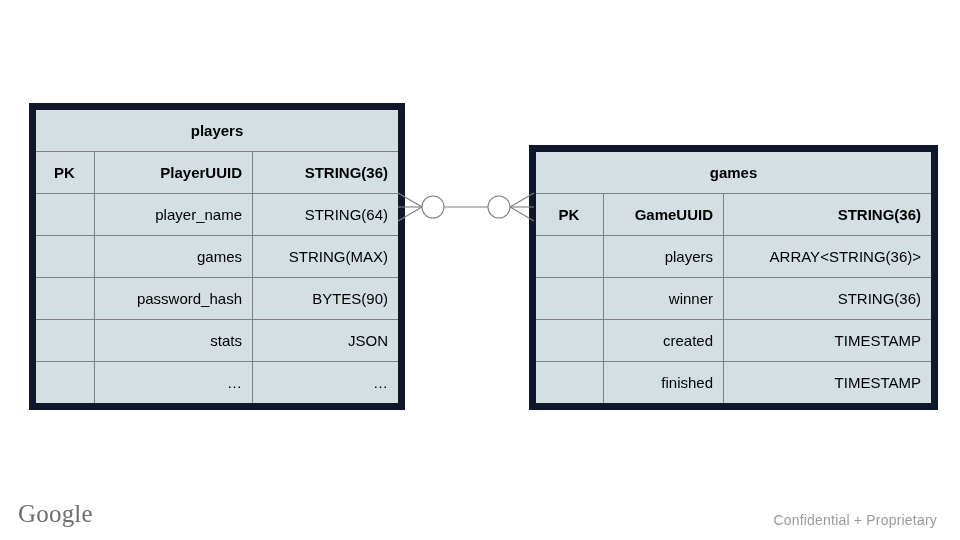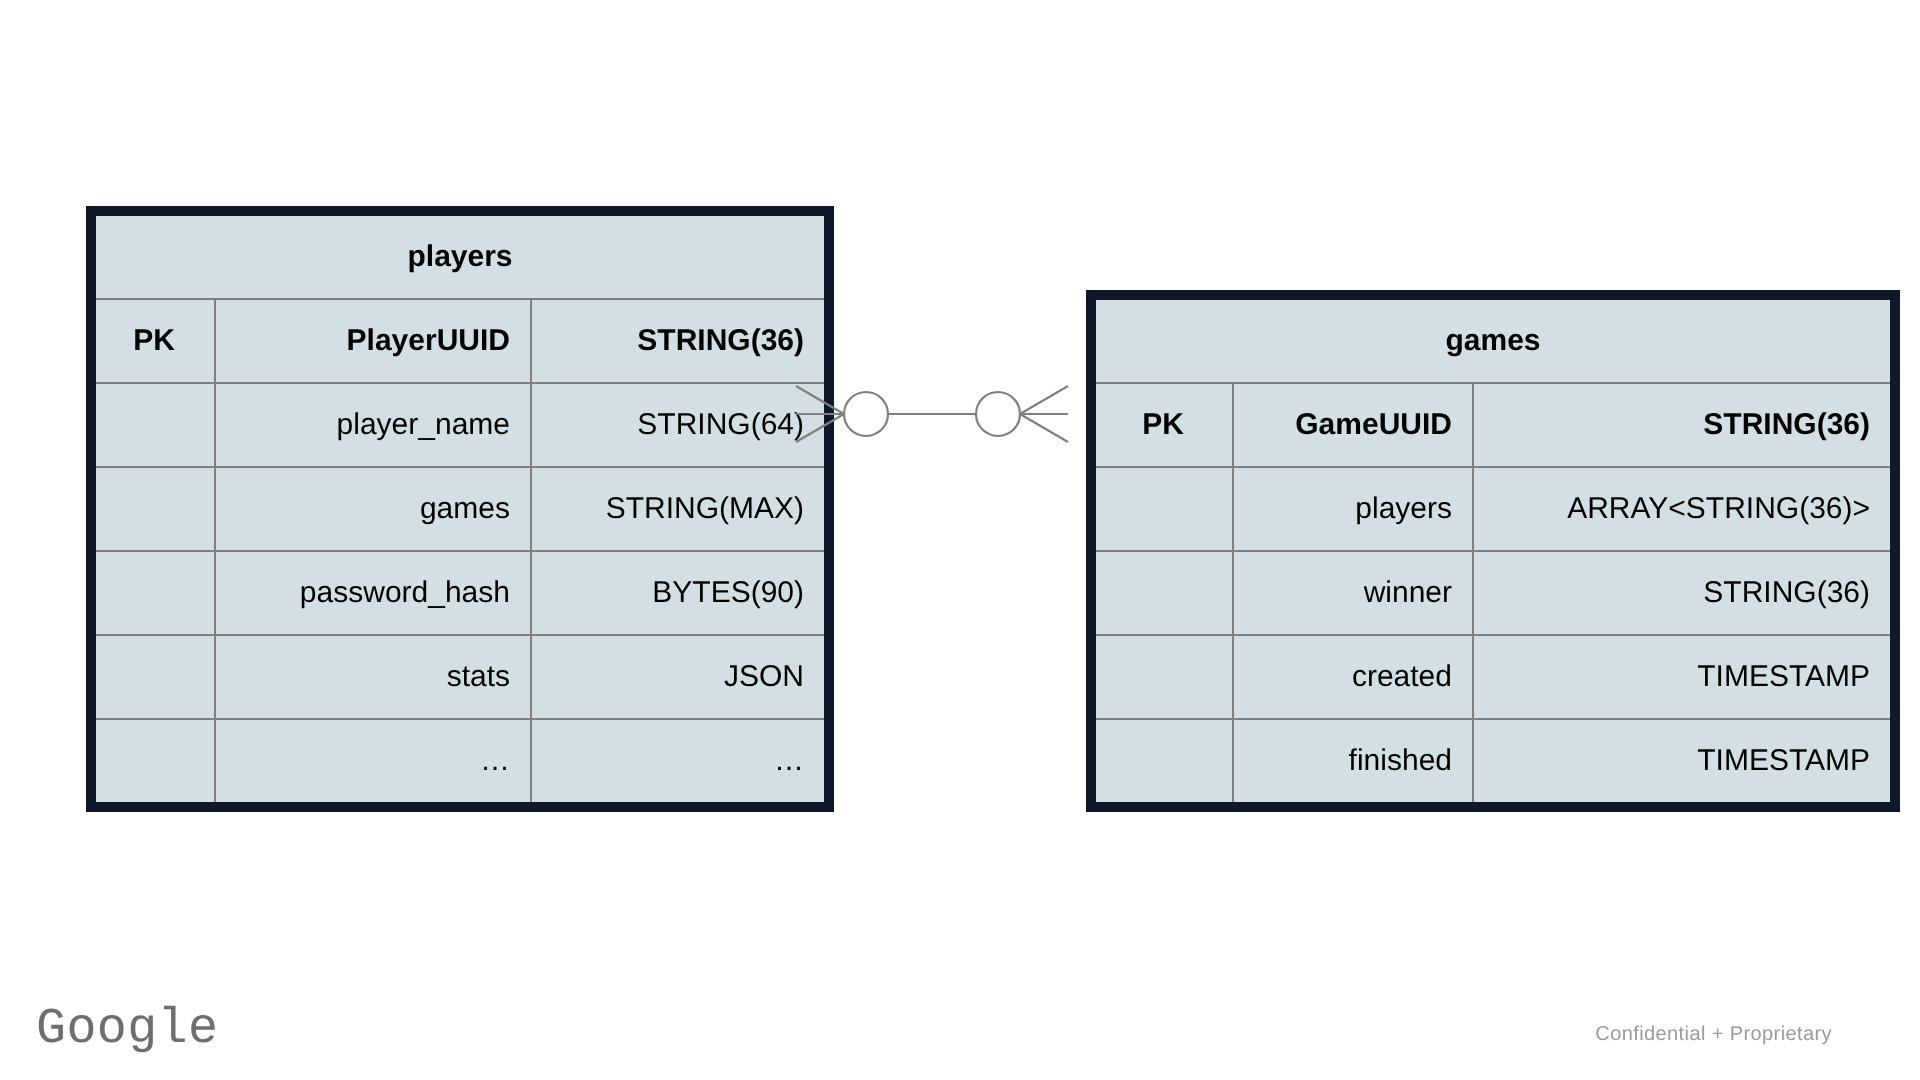--- a/index.html
+++ b/index.html
@@ -19,22 +19,21 @@
     position: absolute;
     inset: 0;
   }
 
   
   .entity {
     position: absolute;
     border-collapse: collapse;
     table-layout: fixed;
     background: #000000;
-    border: 5px solid #0f172a;
-    margin-left: 14px;
+    border: 7px solid #0f172a;
   }
   .entity td,
   .entity th {
     border: 1px solid #808080;
     background: #d3dfe3;
     padding: 0 10px;
     font-size: 15px;
     color: #000000;
     font-weight: normal;
     text-align: right;
@@ -88,28 +87,28 @@
   }
 
   
   .footer-logo {
     position: absolute;
     left: 18px;
     top: 500px;
     font-size: 25px;
     letter-spacing: 0.2px;
     color: #6e6e6e;
-    font-family: Liberation Mono, monospace;
+    font-family: Liberation Serif, serif;
     user-select: none;
   }
   .footer-note {
     position: absolute;
-    right: 44px;
+    right: 23px;
     top: 512px;
-    font-size: 10px;
+    font-size: 14px;
     color: #9a9a9a;
     letter-spacing: 0.2px;
   }
 </style>
 </head>
 <body>
 
 <div class="slide">
 
   <table class="entity" id="players-table">

